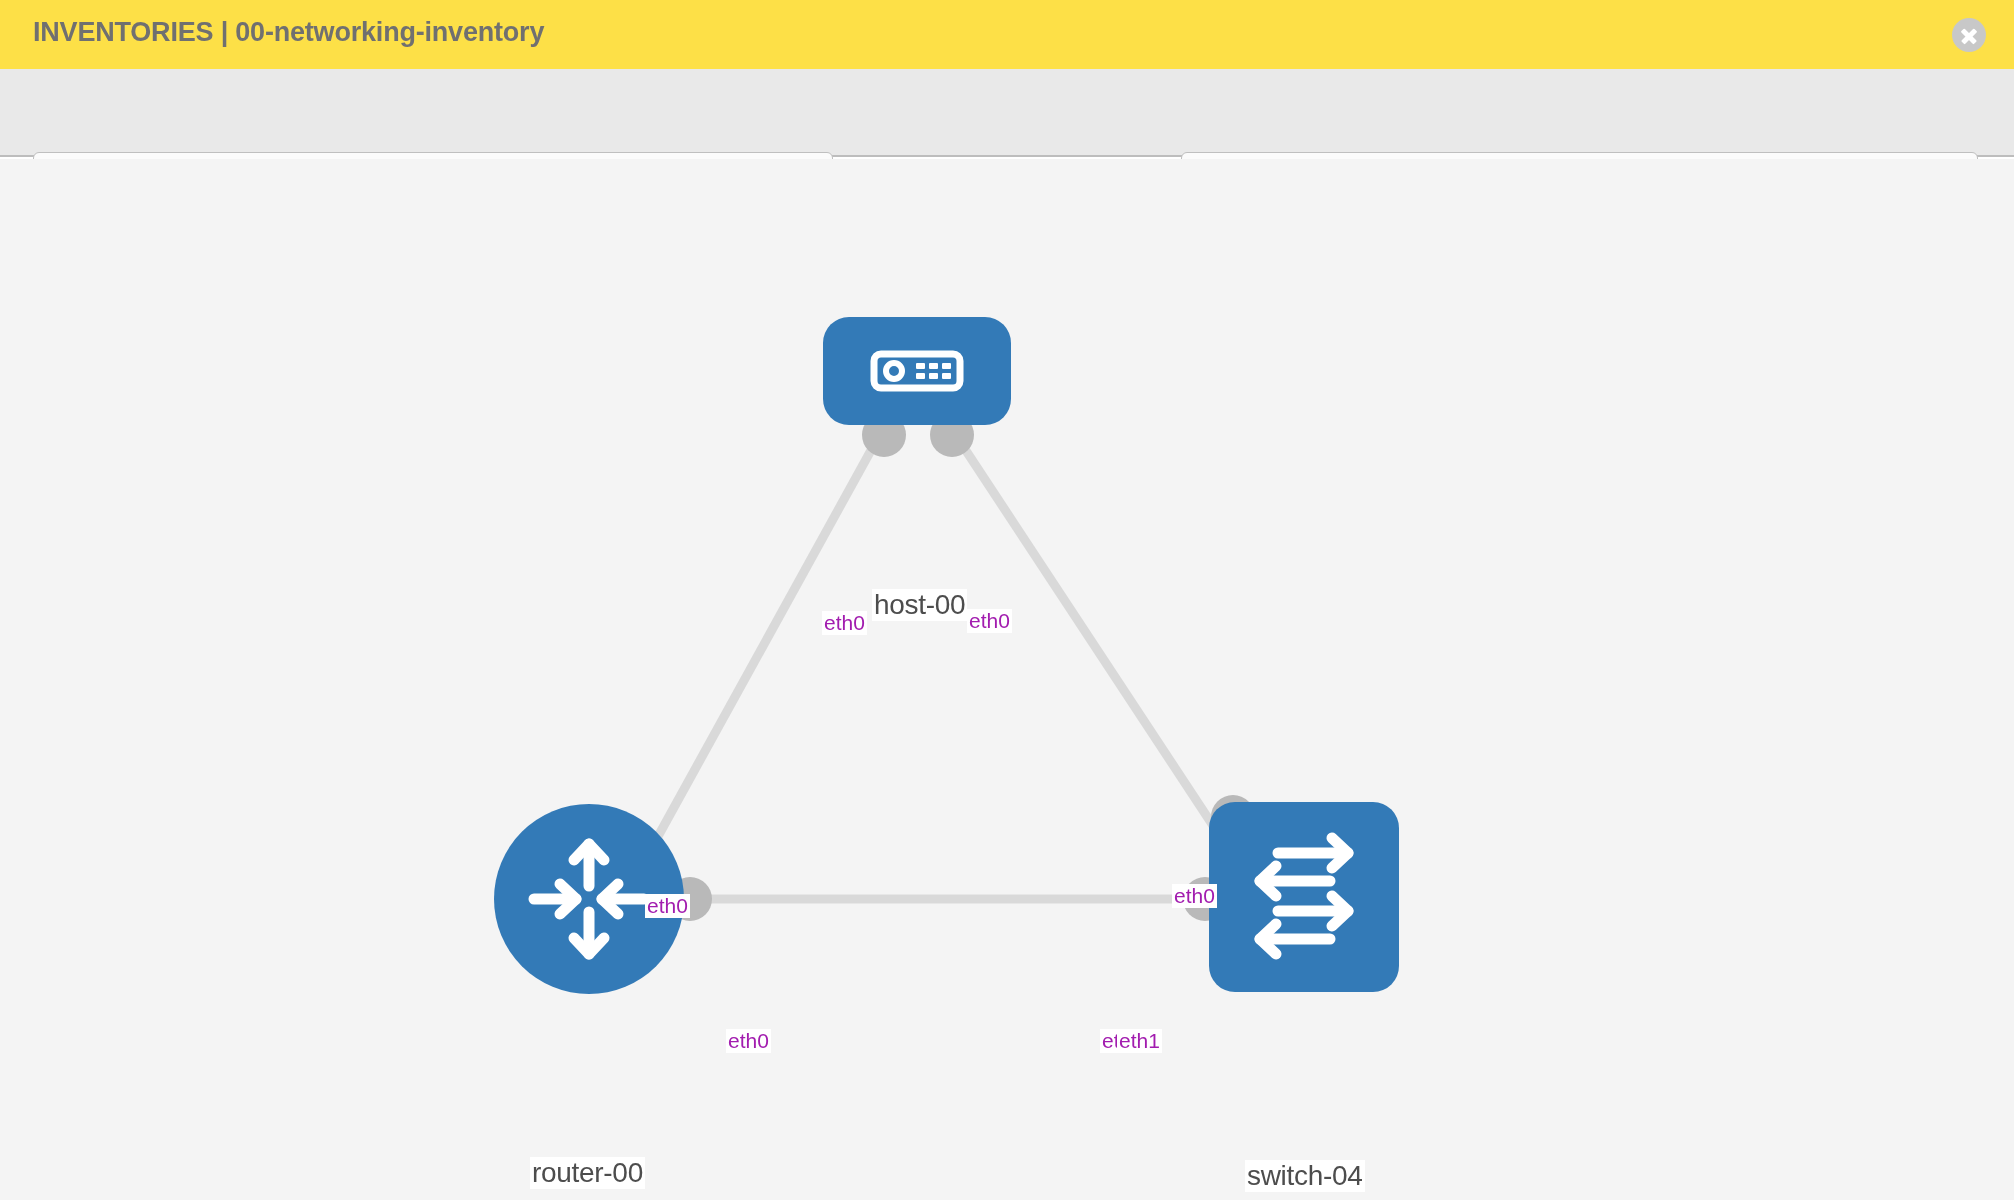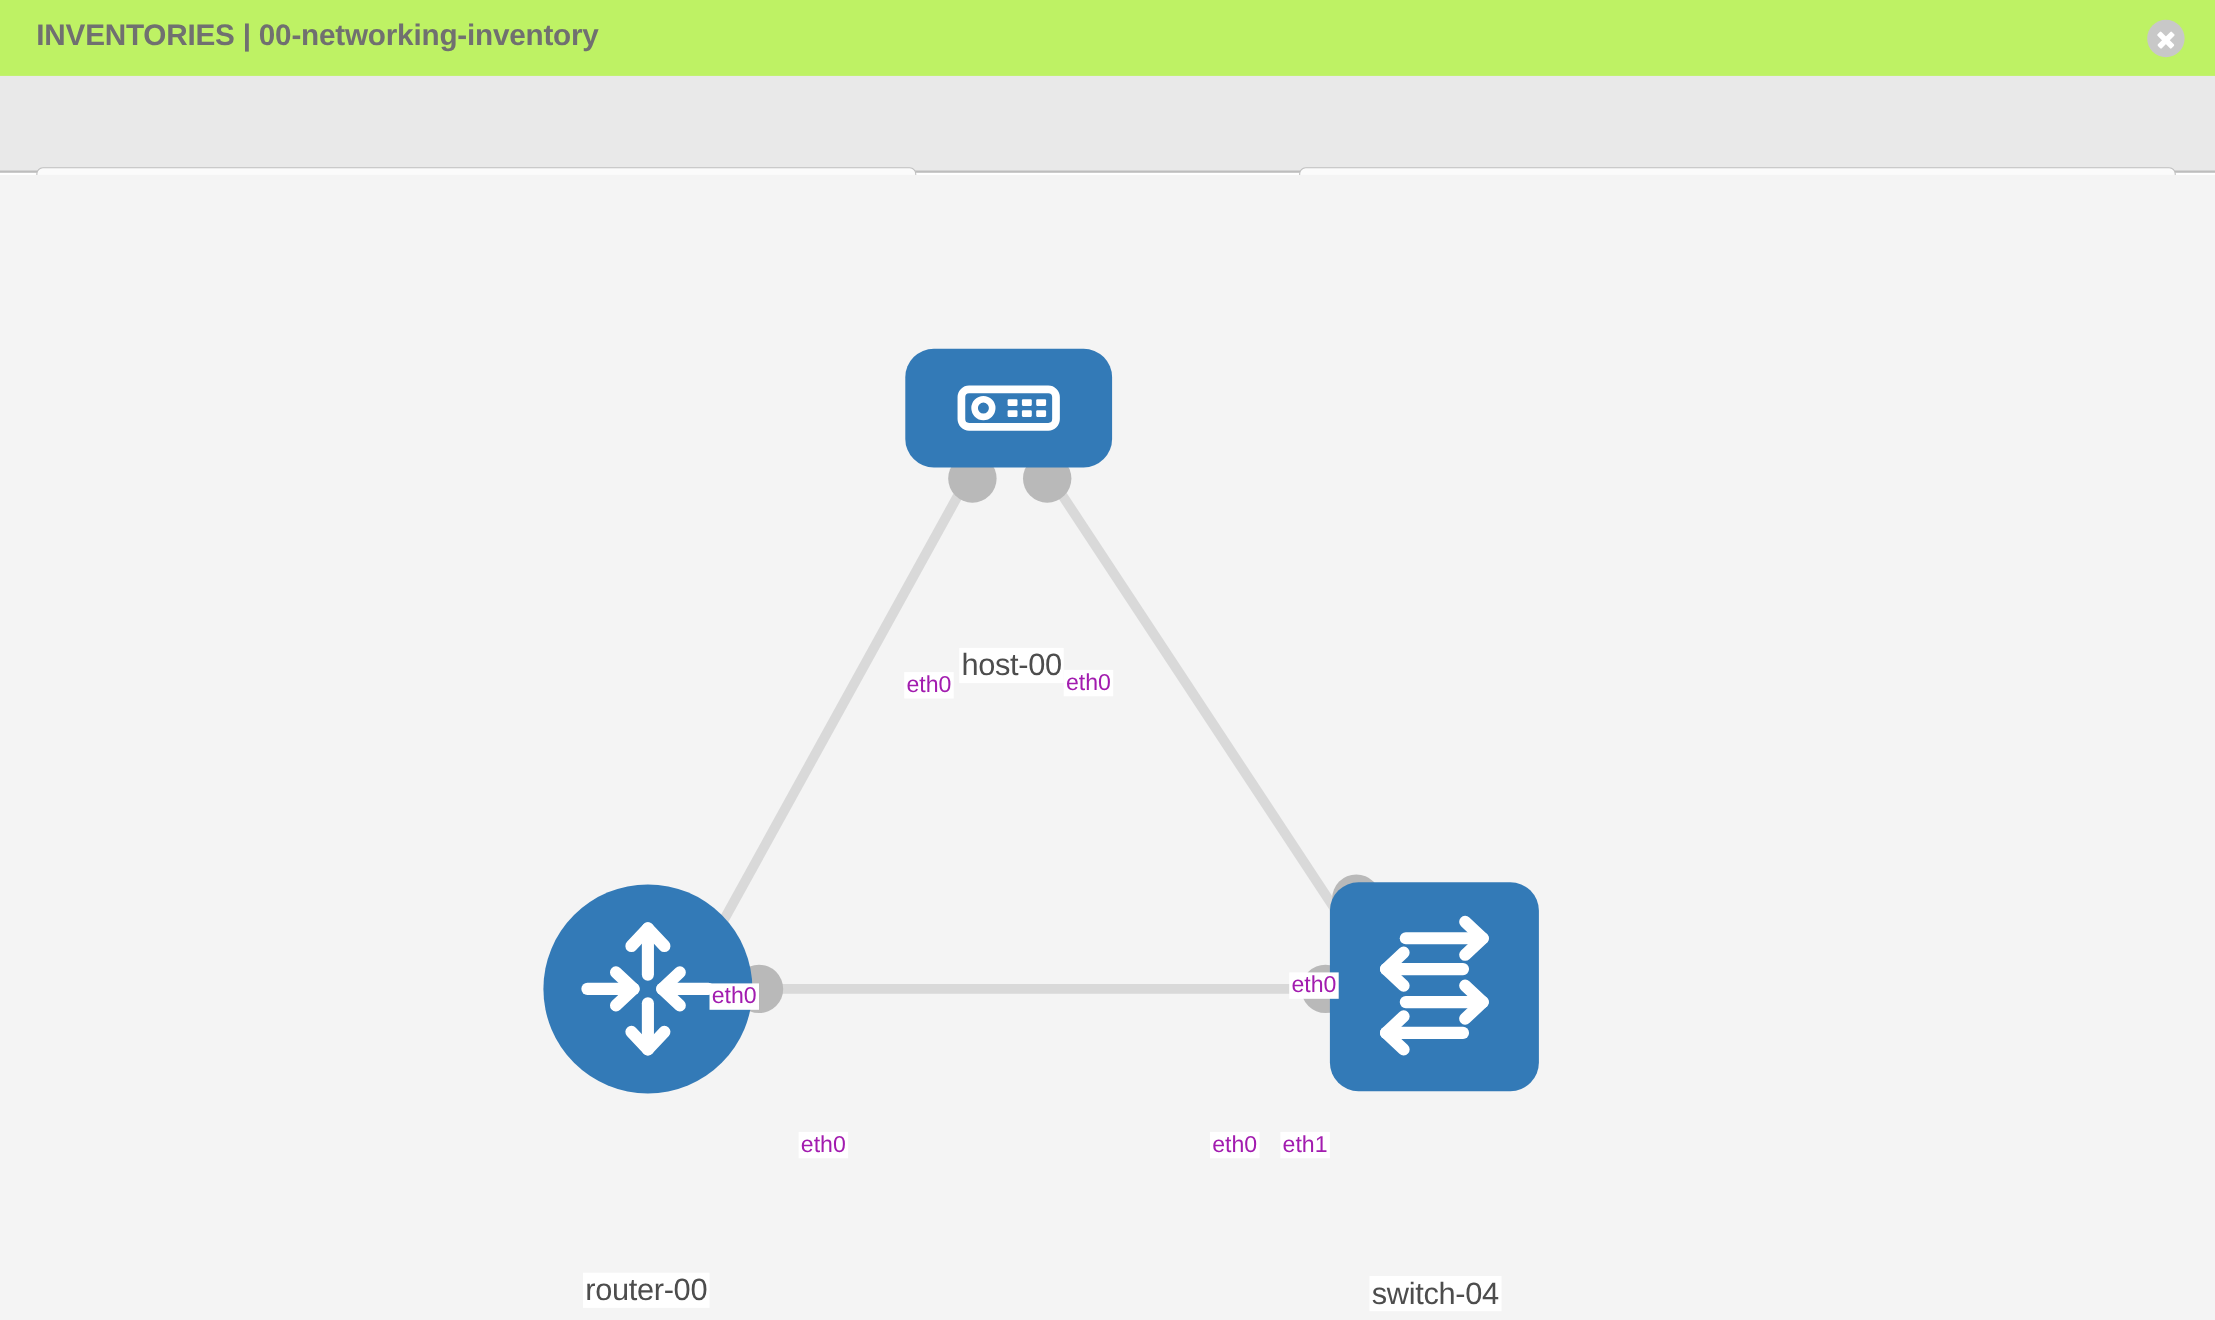--- a/index.html
+++ b/index.html
@@ -8,21 +8,21 @@
     font-family: "Liberation Sans", sans-serif;
     background: #ffffff;
     overflow: hidden;
   }
   #app { position: relative; width: 2014px; height: 1200px; }
 
   
   .header {
     position: absolute; left: 0; top: 0;
     width: 2014px; height: 76px;
-    background: #bef264;
+    background: #fde047;
     border-bottom: 1px solid #d7d7d7;
   }
   .header-title {
     position: absolute; left: 33px; top: 17px;
     font-size: 27px; font-weight: bold;
     color: #707070;
     letter-spacing: -0.2px;
     white-space: nowrap;
   }
   .close-btn {
@@ -118,21 +118,21 @@
     background: #ffffff;
     white-space: nowrap;
     padding: 0 2px;
   }
   #port-host-left   { left: 822px;  top: 452px; }
   #port-host-right  { left: 967px;  top: 450px; }
   #port-router-up   { left: 645px;  top: 735px; }
   #port-switch-up   { left: 1172px; top: 725px; }
   #port-router-eth0 { left: 726px;  top: 870px; }
   #port-switch-eth0 { left: 1100px; top: 870px; }
-  #port-switch-eth1 { left: 1164px; top: 870px; }
+  #port-switch-eth1 { left: 1117px; top: 870px; }
 </style>
 </head>
 <body>
 
 <div id="app">
 
   <div class="header">
     <div class="header-title">INVENTORIES | 00-networking-inventory</div>
     <div class="close-btn"></div>
   </div>

